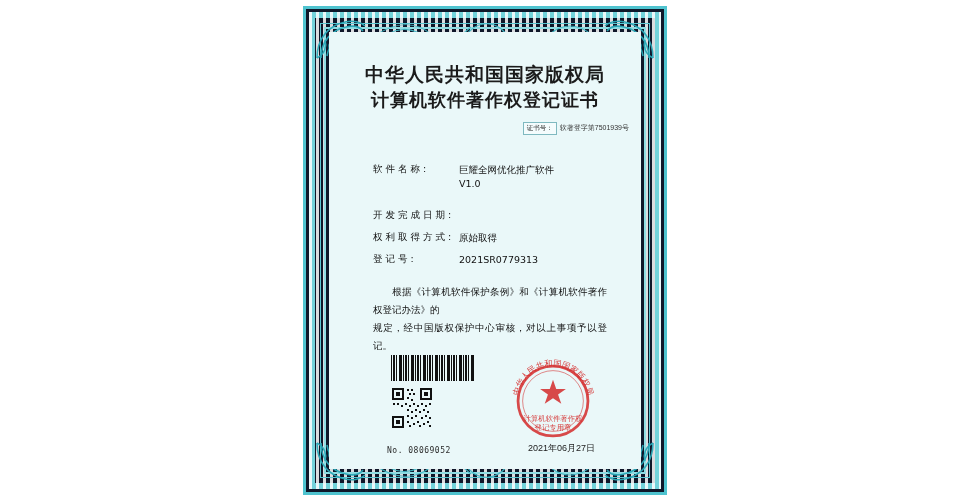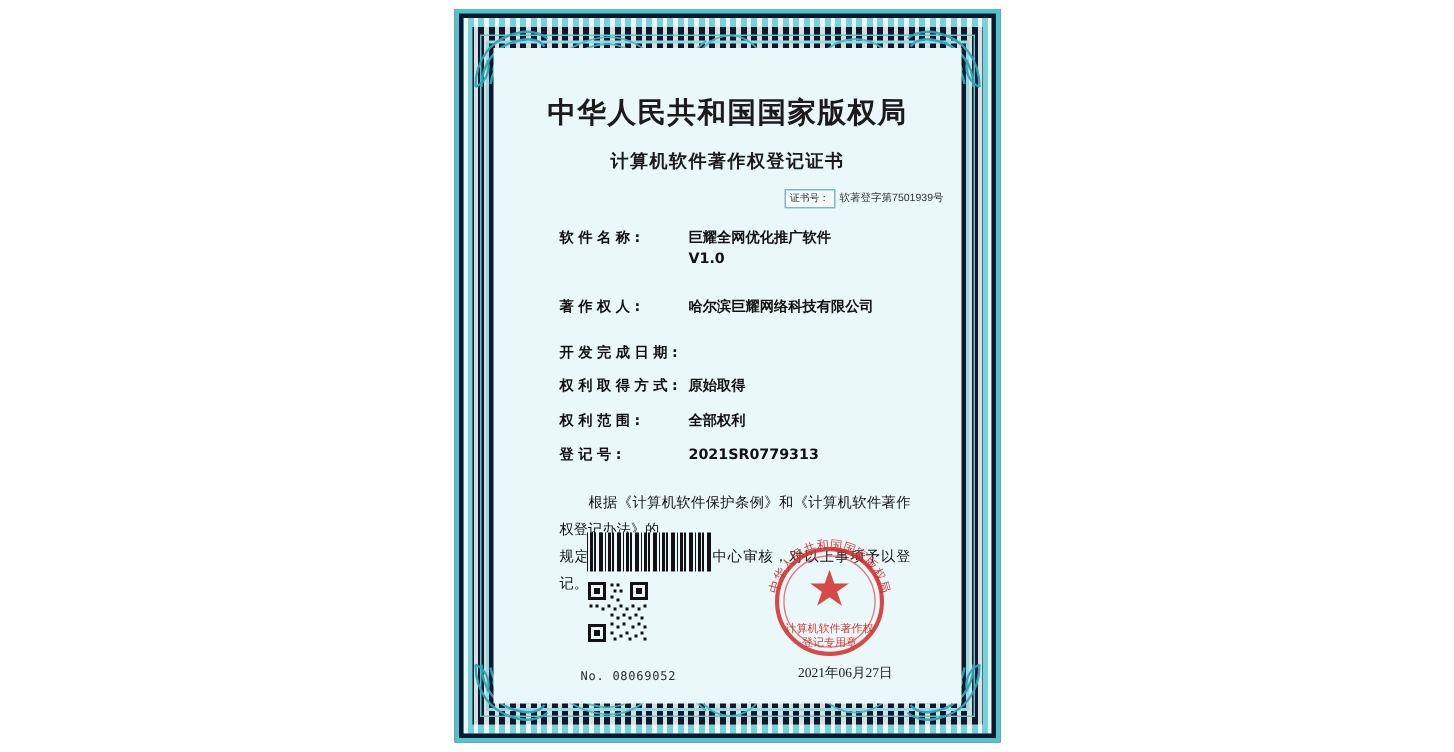--- a/index.html
+++ b/index.html
@@ -100,23 +100,22 @@
     text-align: center;
     margin-top: 30px;
     font-family: "DejaVu Serif", "Liberation Serif", serif;
     font-size: 19px;
     font-weight: bold;
     color: #1b1b1b;
     letter-spacing: 1px;
   }
   .title-sub {
     text-align: center;
-    margin-top: 11px;
     font-family: "DejaVu Serif", "Liberation Serif", serif;
-    font-size: 12px;
+    font-size: 18px;
     font-weight: bold;
     color: #1b1b1b;
     letter-spacing: 1px;
   }
   .cert-no {
     margin-top: 10px;
     text-align: right;
     padding-right: 12px;
     font-size: 7px;
     color: #333;
@@ -126,24 +125,23 @@
     display: inline-block;
     border: 1px solid #7fb9c0;
     background: #f4fcfd;
     padding: 1px 3px;
     margin-right: 3px;
     font-size: 6.5px;
     color: #222;
   }
 
   .fields {
-    margin-top: 13px;
+    margin-top: 28px;
     padding-left: 44px;
     padding-right: 16px;
-    font-weight: bold;
   }
   .field-row {
     display: flex;
     align-items: flex-start;
     margin-bottom: 9px;
     font-size: 9.5px;
     color: #111;
   }
   .field-label {
     width: 86px;
@@ -212,21 +210,21 @@
     color: #2b2b2b;
     font-family: "DejaVu Sans Mono", "Liberation Mono", monospace;
     letter-spacing: 0.5px;
   }
   .issue-date {
     position: absolute;
     right: 46px;
     bottom: 8px;
     font-size: 9px;
     color: #1a1a1a;
-    font-family: Liberation Serif, serif;
+    font-family: Liberation Sans, sans-serif;
   }
   
   .seal {
     position: absolute;
     right: 42px;
     bottom: 16px;
     width: 92px;
     height: 92px;
   }
   .seal svg { display: block; width: 100%; height: 100%; }
@@ -312,39 +310,31 @@
       </div>
 
       <div class="fields">
 
         <div class="field-row">
           <div class="field-label">软件名称:</div>
           <div class="field-value">巨耀全网优化推广软件
 V1.0</div>
         </div>
 
-        <div class="field-row gap-top">
-          <div class="field-label">著作权人:</div>
-          <div class="field-value">哈尔滨巨耀网络科技有限公司</div>
-        </div>
 
         <div class="field-row gap-top">
           <div class="field-label">开发完成日期:</div>
         </div>
 
 
         <div class="field-row">
           <div class="field-label">权利取得方式:</div>
           <div class="field-value">原始取得</div>
         </div>
 
-        <div class="field-row">
-          <div class="field-label">权利范围:</div>
-          <div class="field-value">全部权利</div>
-        </div>
 
         <div class="field-row">
           <div class="field-label">登记号:</div>
           <div class="field-value">2021SR0779313</div>
         </div>
 
       </div>
 
       <div class="statement">
         <span class="indent"></span><span>根据《计算机软件保护条例》和《计算机软件著作权登记办法》的</span><br>

